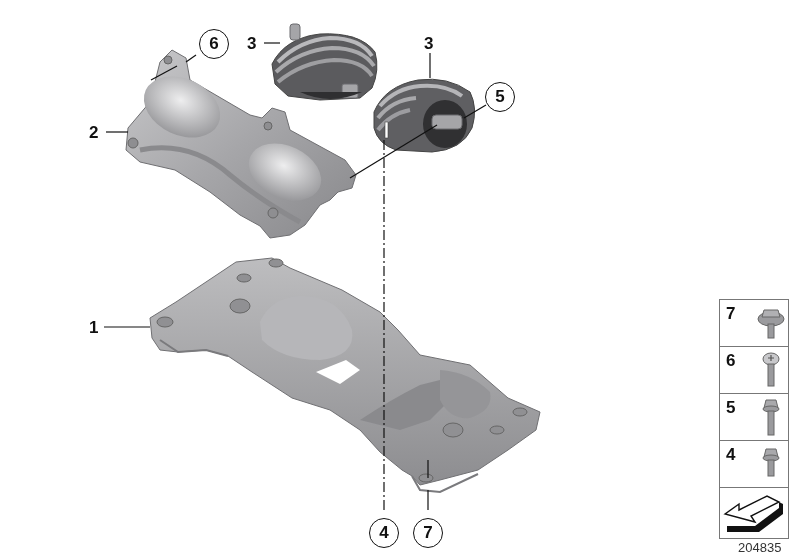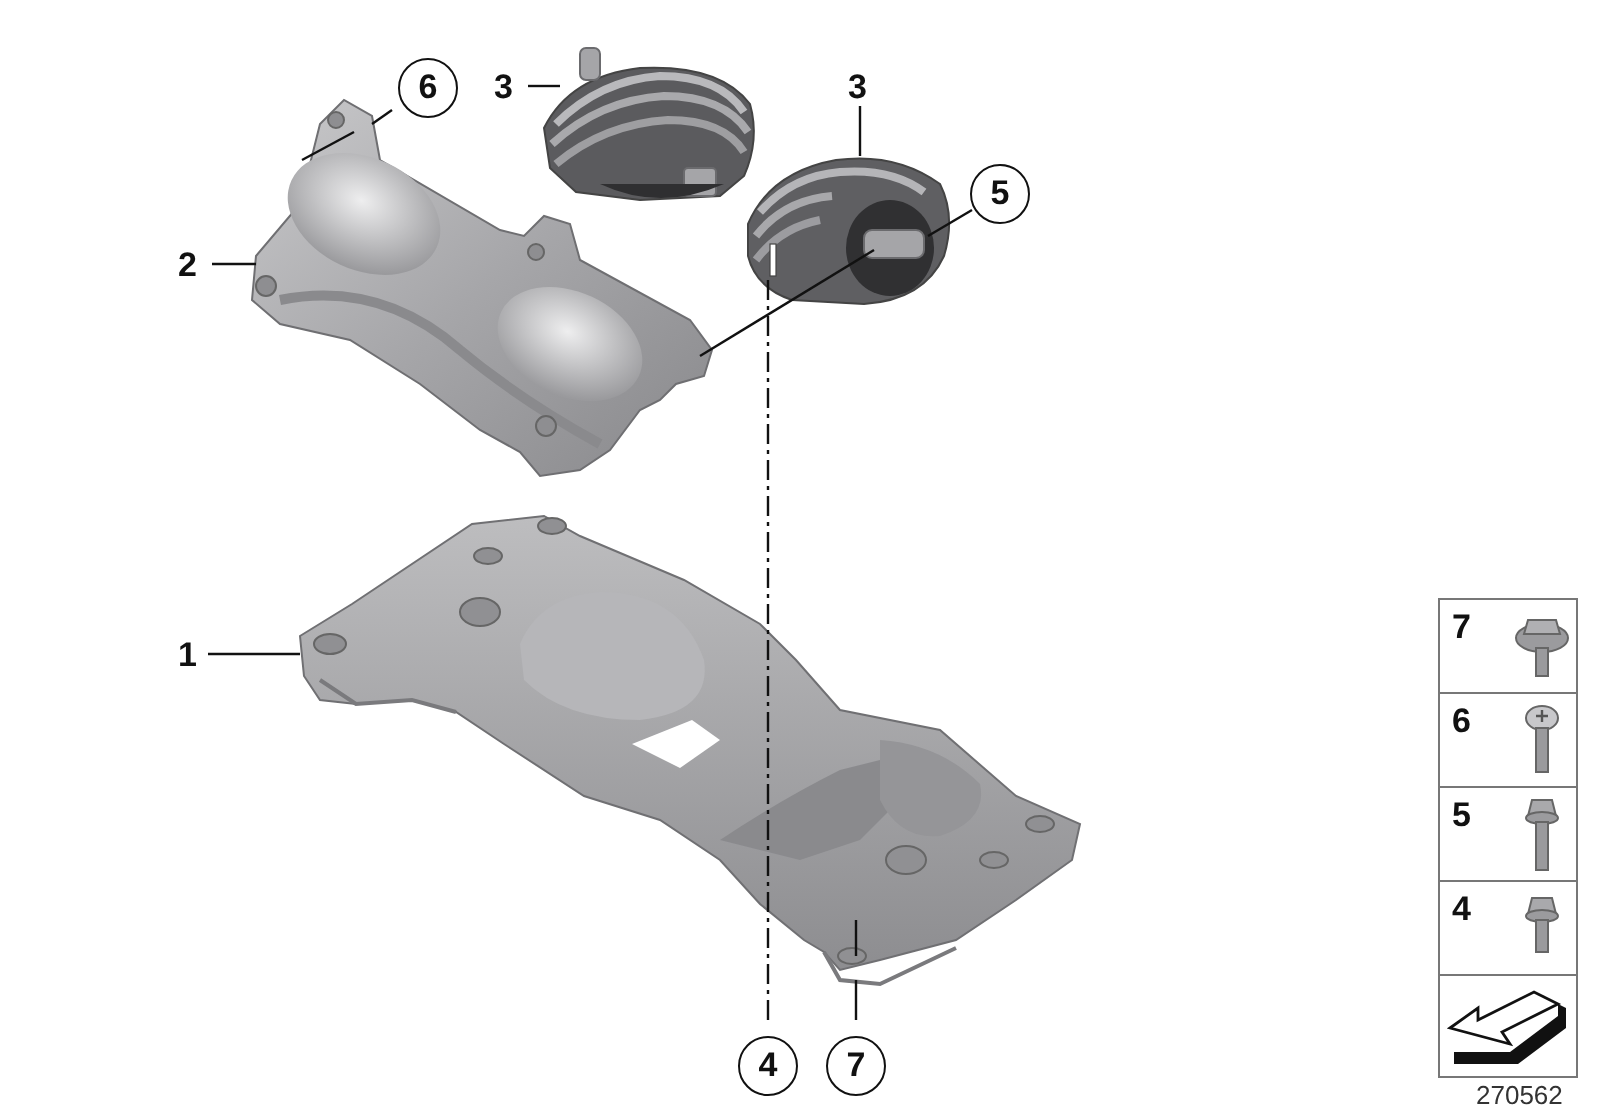--- a/index.html
+++ b/index.html
@@ -143,14 +143,14 @@
       </svg>
     </div>
     <div class="legend-cell">
       <svg style="position:absolute;left:3px;top:4px" width="62" height="42" viewBox="0 0 62 42">
         <path d="M2,22 L16,12 L16,18 L44,4 L56,10 L28,24 L32,30 Z" fill="#fff" stroke="#111" stroke-width="1.4"></path>
         <path d="M56,10 L56,16 L32,34 L4,34 L4,40 L36,40 L60,22 L60,12 Z" fill="#111"></path>
       </svg>
     </div>
   </div>
 
-  <div class="diagram-id">270562</div>
+  <div class="diagram-id">204835</div>
 </div>
 
 </body></html>

